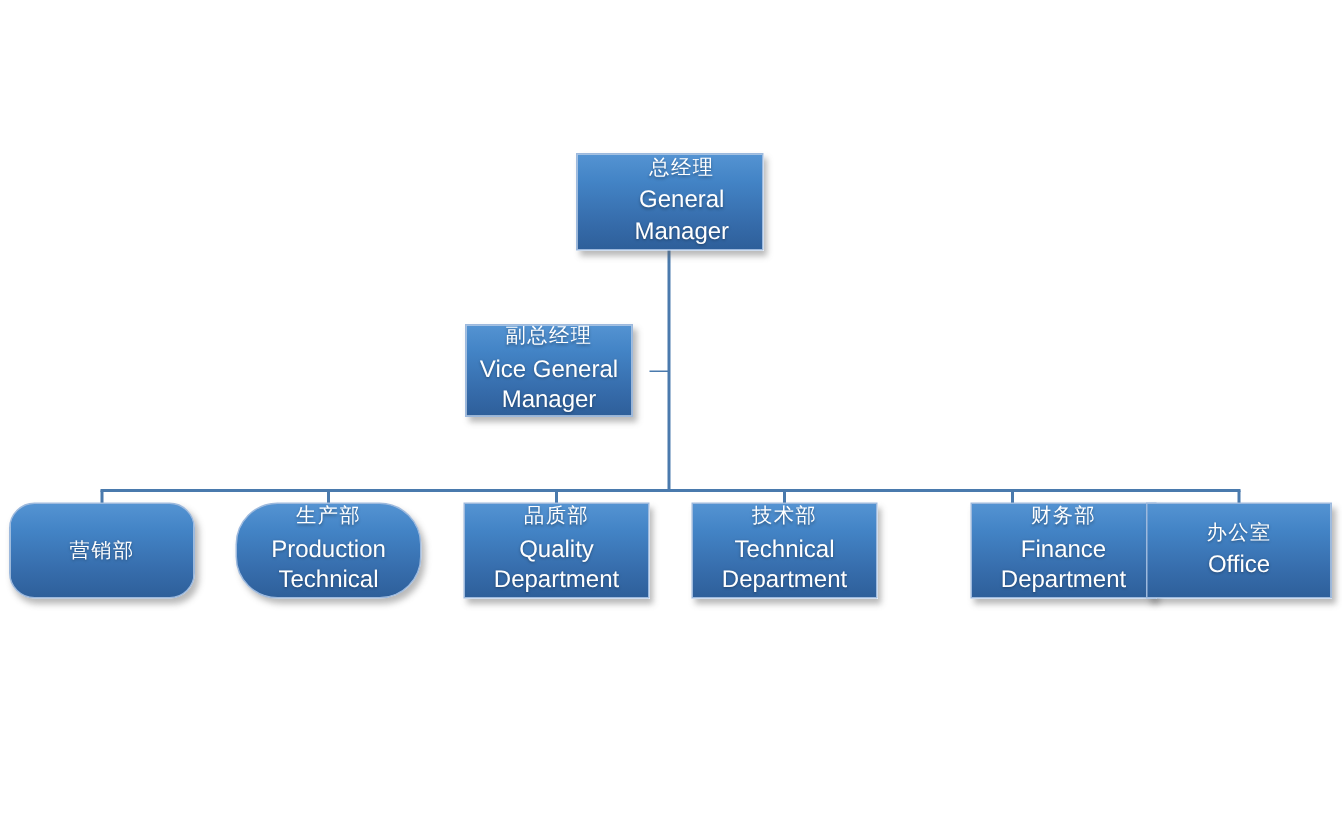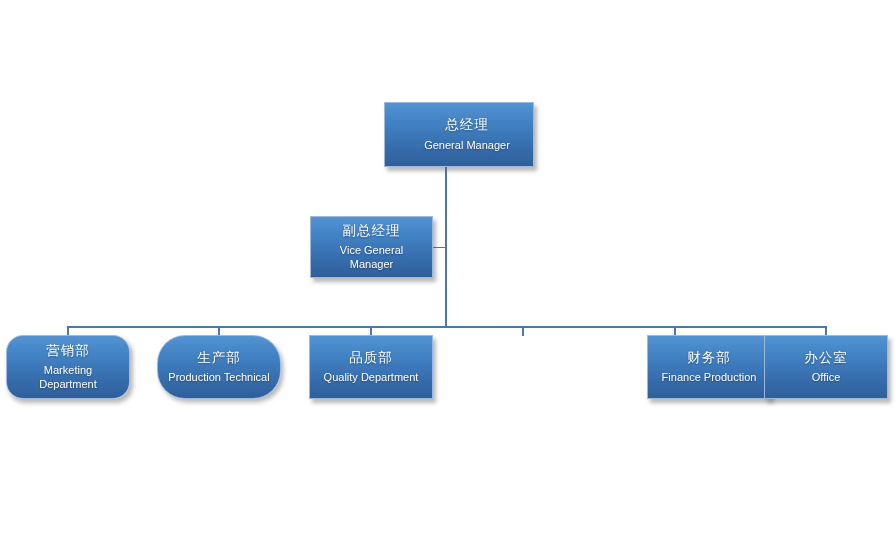--- a/index.html
+++ b/index.html
@@ -29,27 +29,27 @@
     text-align: center;
     gap: 5px;
   }
   .node .zh {
     font-size: 13.5px;
     line-height: 1.15;
     text-shadow: 0 1px 2px rgba(0,0,0,0.35);
     letter-spacing: 1px;
   }
   .node .en {
-    font-size: 11px;
+    font-size: 16px;
     line-height: 1.28;
     max-width: 104px;
     text-shadow: 0 1px 2px rgba(0,0,0,0.35);
   }
-  .node-root  { left: 384px; top: 102px; width: 150px; height: 65px; padding-left: 16px; }
-  .node-vice  { left: 310px; top: 216px; width: 123px; height: 62px; }
+  .node-root  { left: 384px; top: 102px; width: 125px; height: 65px; padding-left: 16px; }
+  .node-vice  { left: 310px; top: 216px; width: 112px; height: 62px; }
   .node-dept  { top: 335px; width: 124px; height: 64px; }
   .d0 { left: 6px; border-radius: 17px; }
   .d1 { left: 157px; border-radius: 28px; }
   .d2 { left: 309px; align-items: center; }
   .d3 { left: 461px; }
   .d4 { left: 647px; }
   .d5 { left: 764px; }
 
   .line {
     position: absolute;
@@ -86,32 +86,35 @@
     <span class="en">General Manager</span>
   </div>
 
   <div class="node node-vice">
     <span class="zh">副总经理</span>
     <span class="en">Vice General Manager</span>
   </div>
 
   <div class="node node-dept d0">
     <span class="zh">营销部</span>
-    <span class="en">Marketing Department</span>
   </div>
   <div class="node node-dept d1">
     <span class="zh">生产部</span>
     <span class="en">Production Technical</span>
   </div>
   <div class="node node-dept d2">
     <span class="zh">品质部</span>
     <span class="en">Quality Department</span>
   </div>
+  <div class="node node-dept d3">
+    <span class="zh">技术部</span>
+    <span class="en">Technical Department</span>
+  </div>
   <div class="node node-dept d4">
     <span class="zh">财务部</span>
-    <span class="en">Finance Production</span>
+    <span class="en">Finance Department</span>
   </div>
   <div class="node node-dept d5">
     <span class="zh">办公室</span>
     <span class="en">Office</span>
   </div>
 
 </div>
 
 </body></html>

